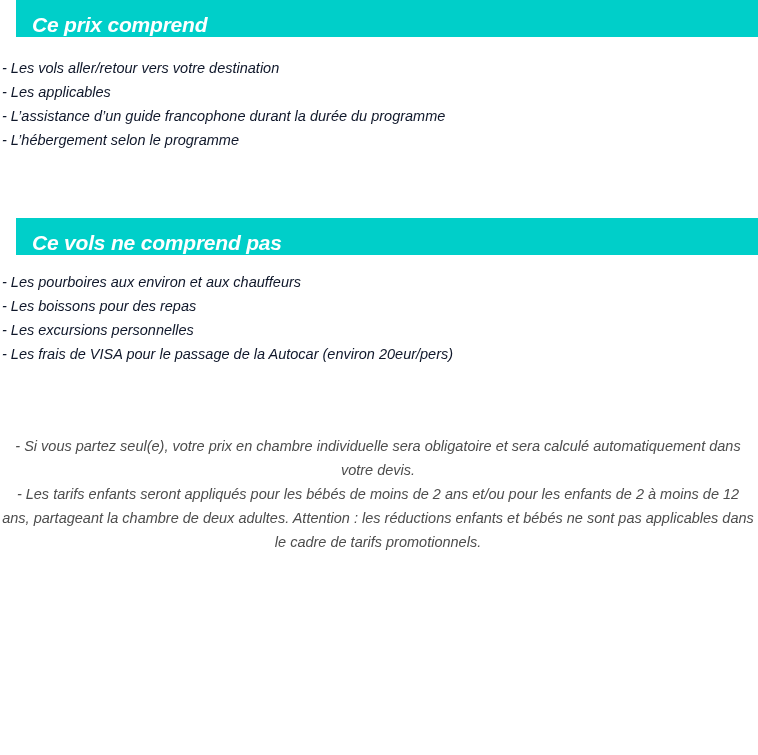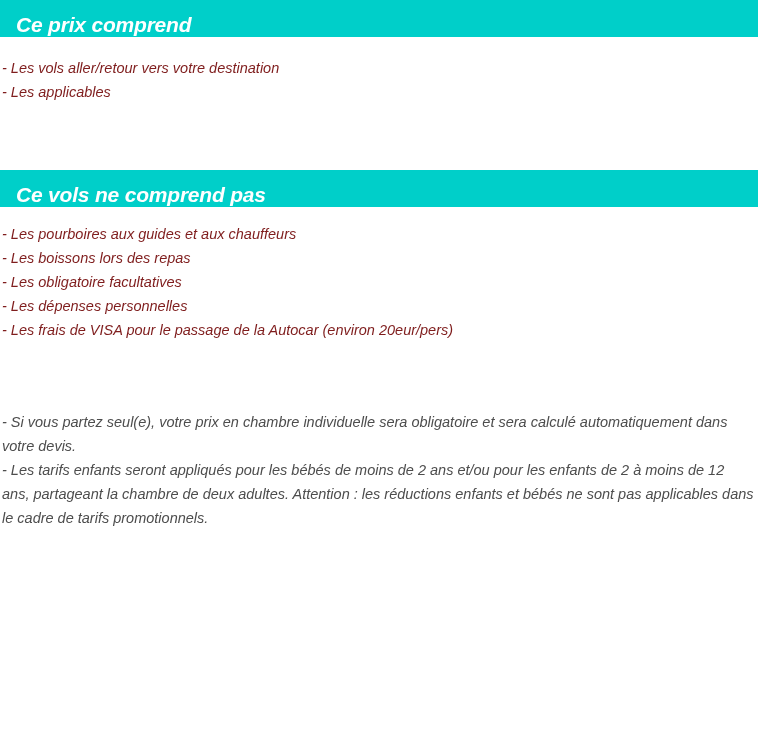--- a/index.html
+++ b/index.html
@@ -22,89 +22,91 @@
   .section {
     width: 100%;
   }
   .section-header {
     background: #00cfc9;
     height: 37px;
     box-sizing: border-box;
     display: flex;
     align-items: center;
     padding: 12px 0 0 16px;
+    margin-left: 16px;
   }
   .section-header-title {
     color: #ffffff;
     font-family: "Liberation Sans", sans-serif;
     font-size: 21px;
     font-style: italic;
     font-weight: bold;
     letter-spacing: -0.2px;
     line-height: 1;
     white-space: nowrap;
   }
   .section-body {
     padding: 0 4px 0 2px;
   }
   .list {
     list-style: none;
     margin: 0;
     padding: 0;
   }
   .list-item {
-    color: #7f1d1d;
+    color: #0f172a;
     font-family: "Liberation Sans", sans-serif;
     font-size: 14.5px;
     font-style: italic;
     line-height: 24px;
     white-space: nowrap;
   }
   .para {
     color: #4d4d4d;
     font-family: "Liberation Sans", sans-serif;
     font-size: 14.5px;
     font-style: italic;
     line-height: 24px;
     margin: 0;
   }
   
   #section-includes .section-body { padding-top: 19px; }
   #section-excludes { margin-top: 66px; }
   #section-excludes .section-body { padding-top: 15px; }
   #section-notes { margin-top: 57px; }
-  #section-notes .section-body { padding-top: 11px; }
+  #section-notes .section-body { padding-top: 11px; text-align: center; }
 </style>
 </head>
 <body>
 
 <div class="page">
 
   <section class="section" id="section-includes">
     <div class="section-header">
       <span class="section-header-title">Ce prix comprend</span>
     </div>
     <div class="section-body">
       <ul class="list">
         <li class="list-item">- Les vols aller/retour vers votre destination</li>
         <li class="list-item">- Les applicables</li>
+        <li class="list-item">- L’assistance d’un guide francophone durant la durée du programme</li>
+        <li class="list-item">- L’hébergement selon le programme</li>
       </ul>
     </div>
   </section>
 
   <section class="section" id="section-excludes">
     <div class="section-header">
       <span class="section-header-title">Ce vols ne comprend pas</span>
     </div>
     <div class="section-body">
       <ul class="list">
-        <li class="list-item">- Les pourboires aux guides et aux chauffeurs</li>
-        <li class="list-item">- Les boissons lors des repas</li>
-        <li class="list-item">- Les obligatoire facultatives</li>
-        <li class="list-item">- Les dépenses personnelles</li>
+        <li class="list-item">- Les pourboires aux environ et aux chauffeurs</li>
+        <li class="list-item">- Les boissons pour des repas</li>
+        <li class="list-item">- Les excursions personnelles</li>
         <li class="list-item">- Les frais de VISA pour le passage de la Autocar (environ 20eur/pers)</li>
       </ul>
     </div>
   </section>
 
   <section class="section" id="section-notes">
     <div class="section-body">
       <p class="para">- Si vous partez seul(e), votre prix en chambre individuelle sera obligatoire et sera calculé automatiquement dans votre devis.</p>
       <p class="para">- Les tarifs enfants seront appliqués pour les bébés de moins de 2 ans et/ou pour les enfants de 2 à moins de 12 ans, partageant la chambre de deux adultes. Attention : les réductions enfants et bébés ne sont pas applicables dans le cadre de tarifs promotionnels.</p>
     </div>

